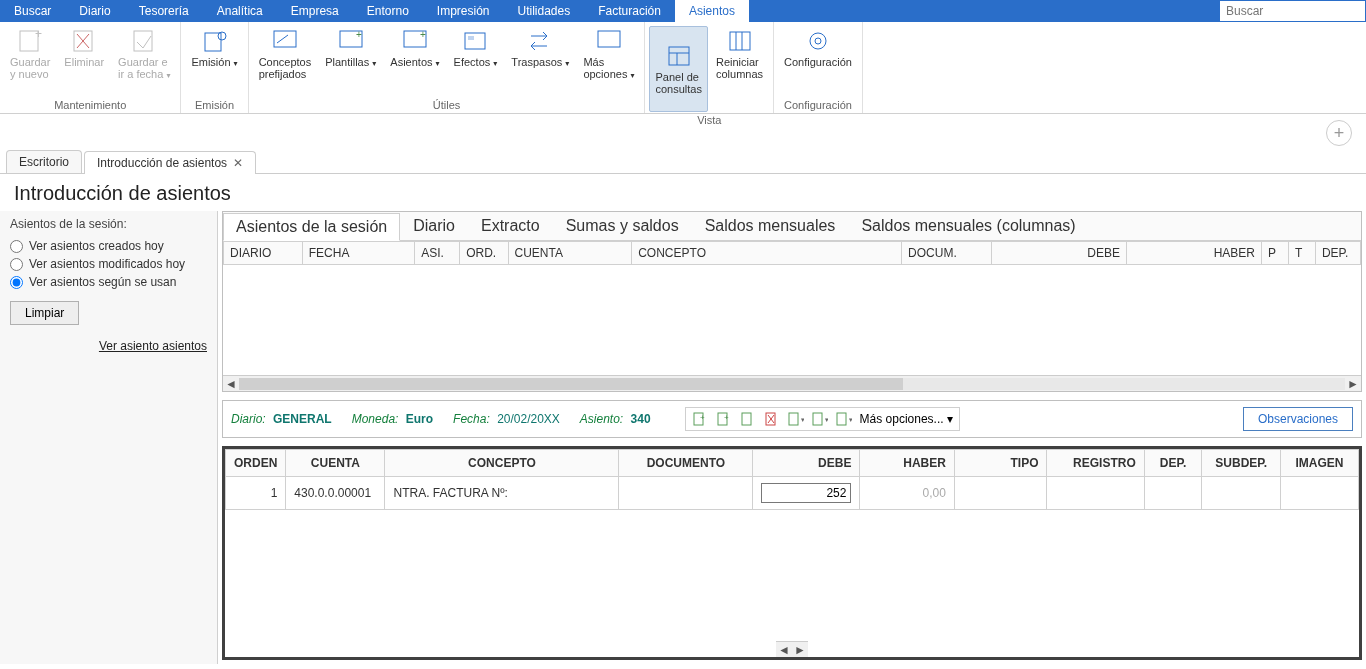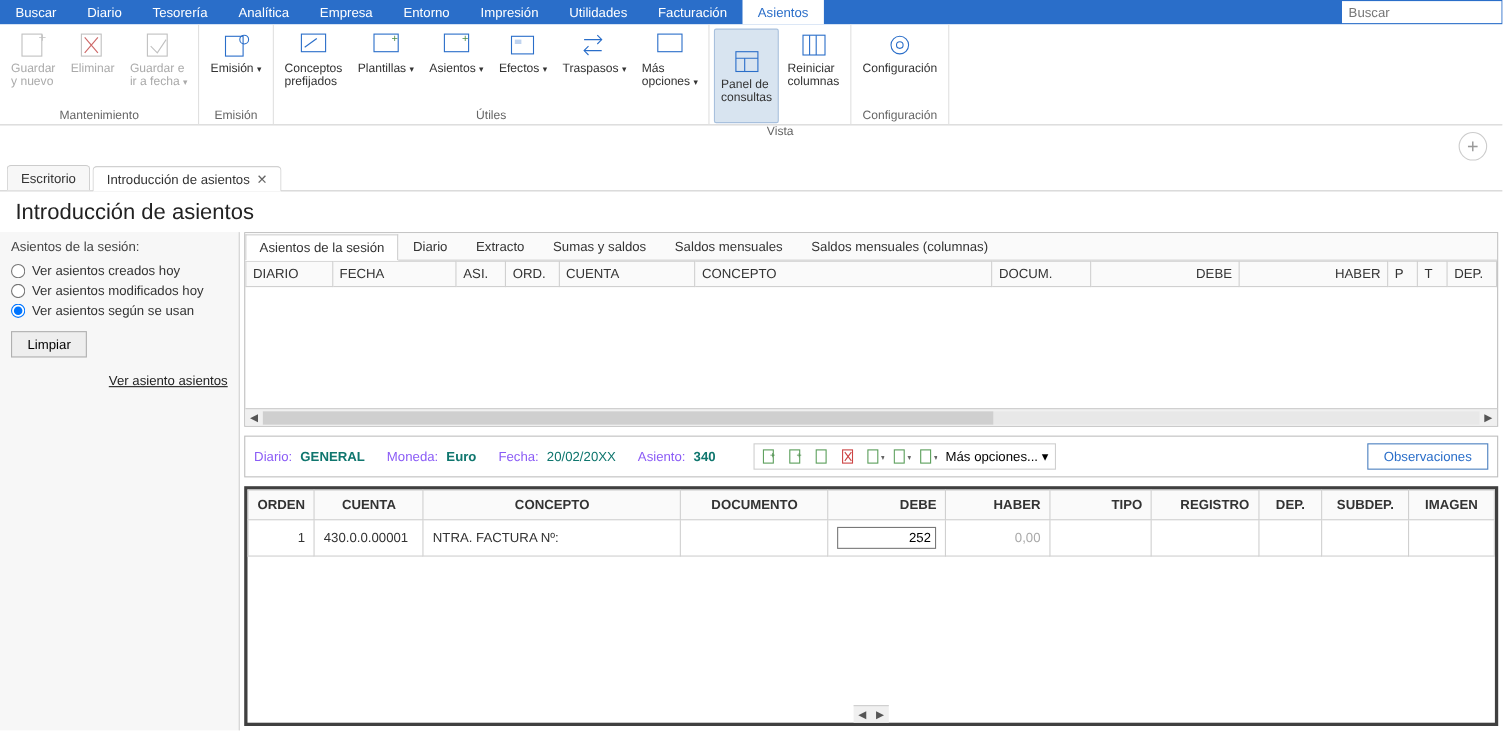--- a/index.html
+++ b/index.html
@@ -43,36 +43,36 @@
 .sidebar .side-title { color:#444; margin-bottom:8px; }
 .sidebar label { display:flex; align-items:center; gap:6px; margin:4px 0; cursor:pointer; }
 .sidebar .btn { border:1px solid #b0b0b0; background:#eee; padding:4px 14px; margin-top:8px; cursor:pointer; font-size:12px; }
 .sidebar .link { text-decoration:underline; color:#222; text-align:right; display:block; margin-top:14px; cursor:pointer; }
 
 .main { flex:1; padding:0 4px 4px 4px; display:flex; flex-direction:column; gap:8px; }
 
 
 .panel { border:1px solid #bfbfbf; background:#fff; display:flex; flex-direction:column; }
 .inner-tabs { display:flex; border-bottom:1px solid #cfcfcf; background:#fafafa; }
-.itab { padding:4px 12px; border:1px solid transparent; cursor:pointer; font-size:12px; }
+.itab { padding:4px 12px; border:1px solid transparent; cursor:pointer; font-size:16px; }
 .itab.active { background:#fff; border:1px solid #cfcfcf; border-bottom:1px solid #fff; position:relative; top:1px; }
 .grid { overflow:auto; }
 .grid table { border-collapse:collapse; width:100%; }
 .grid th, .grid td { border:1px solid #d0d0d0; padding:4px 6px; font-size:12px; background:#fff; text-align:left; white-space:nowrap; }
 .grid th { background:#fafafa; font-weight:normal; }
 .grid .right { text-align:right; }
 .grid-body { height:110px; }
 .hscroll { height:16px; border-top:1px solid #ccc; display:flex; align-items:center; justify-content:space-between; background:#f0f0f0; }
 .hscroll .arrow { width:16px; text-align:center; color:#555; cursor:pointer; }
 .hscroll .track { flex:1; background:#e8e8e8; height:12px; position:relative; }
 .hscroll .thumb { position:absolute; left:0; width:60%; height:100%; background:#cfcfcf; }
 
 
 .infobar { border:1px solid #bfbfbf; padding:6px 8px; display:flex; align-items:center; gap:20px; font-size:12px; background:#fff; }
-.infobar .lbl { color:#8b5cf6; margin-right:4px;}
+.infobar .lbl { color:#15803d; margin-right:4px;font-style:italic;}
 .infobar .val { font-weight:bold; color:#0f766e; }
 .toolbar-icons { border:1px solid #cfcfcf; padding:3px 6px; display:flex; align-items:center; gap:8px; margin-left:14px;}
 .ticon { width:16px; height:16px; display:flex; align-items:center; justify-content:center; cursor:pointer; }
 .more-opts { border:none; background:transparent; font-size:12px; cursor:pointer; }
 .obsv-btn { margin-left:auto; border:1px solid #4a7fbf; color:#2a6ec9; padding:4px 14px; background:#fff; cursor:pointer; font-size:12px; }
 
 
 .entry-panel { border:3px solid #404040; background:#fff; flex:1; display:flex; flex-direction:column;align-items:center; }
 .entry-grid th { background:#fafafa; font-weight:bold; }
 .entry-grid th, .entry-grid td { border:1px solid #d0d0d0; padding:6px 8px; font-size:12px; white-space:nowrap; }

